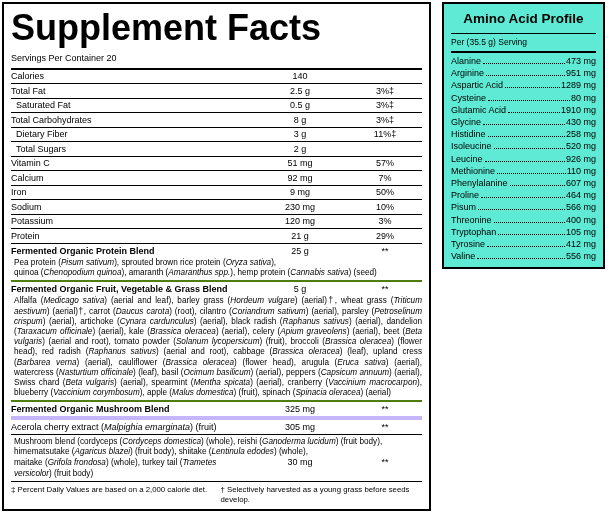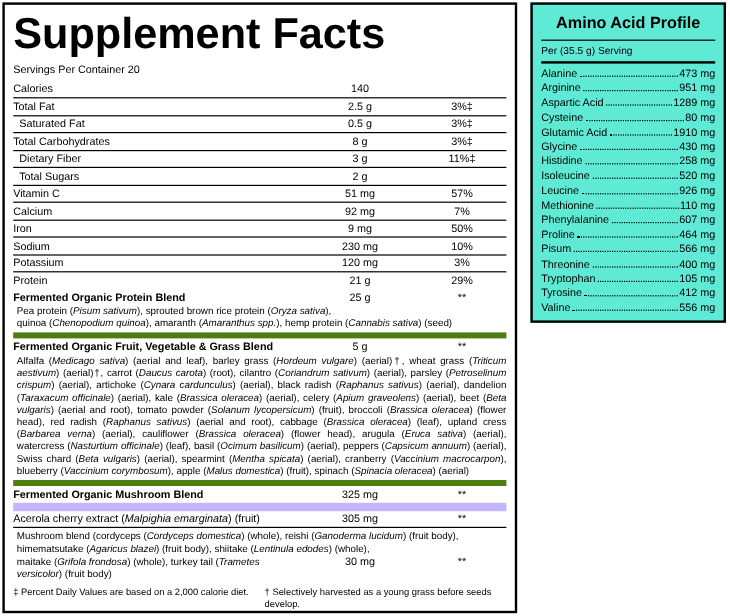--- a/index.html
+++ b/index.html
@@ -12,25 +12,25 @@
   .srv{font-size:9px;line-height:11.5px;}
   .bar-med{height:3px;background:#000;margin:3px 0 0;}
   .bar-thick{height:4.5px;background:#000;margin:0;}
   .hdr-row{display:flex;font-size:9px;font-weight:bold;padding:3px 0 2px;align-items:baseline;}
   .c-name{flex:1;min-width:0;}
   .c-amt{width:96px;text-align:center;flex:none;}
   .c-dv{width:74px;text-align:center;flex:none;}
   .frow{display:flex;font-size:9px;line-height:10.5px;padding:1.5px 0 1.5px;border-bottom:1px solid #000;align-items:baseline;}
   .frow:last-child{border-bottom:none;}
   .frow.indent .c-name{padding-left:5px;}
-  .blend{border-bottom:5px solid #4d7c0f;padding-bottom:2px;}
+  .blend{border-bottom:2px solid #4d7c0f;padding-bottom:2px;}
   .blend.no-border{border-bottom:none;}
   .brow{display:flex;font-size:9px;line-height:11px;padding:2px 0 1px;align-items:baseline;}
   .brow .c-name{font-weight:bold;}
-  .thin-line{border-bottom:7px solid #c4b5fd;justify-content:flex-end;}
+  .thin-line{border-bottom:4px solid #c4b5fd;justify-content:flex-end;}
   .desc{font-size:8.2px;line-height:10.2px;padding-left:3px;}
   .desc.justify{text-align:justify;}
   .desc-row{display:flex;align-items:baseline;font-size:8.2px;line-height:10.2px;}
   .desc-row .desc-inline{flex:1;padding-left:3px;}
   .desc-row .c-amt,.desc-row .c-dv{font-size:9px;}
   .footnotes{display:flex;gap:8px;padding-top:3px;font-size:7.8px;line-height:10px;}
   .fn-col{flex:1;}
 
   
   .amino{width:163px;border:2px solid #000;box-sizing:border-box;padding:4px 7px 5px;background:#5eead4;}

